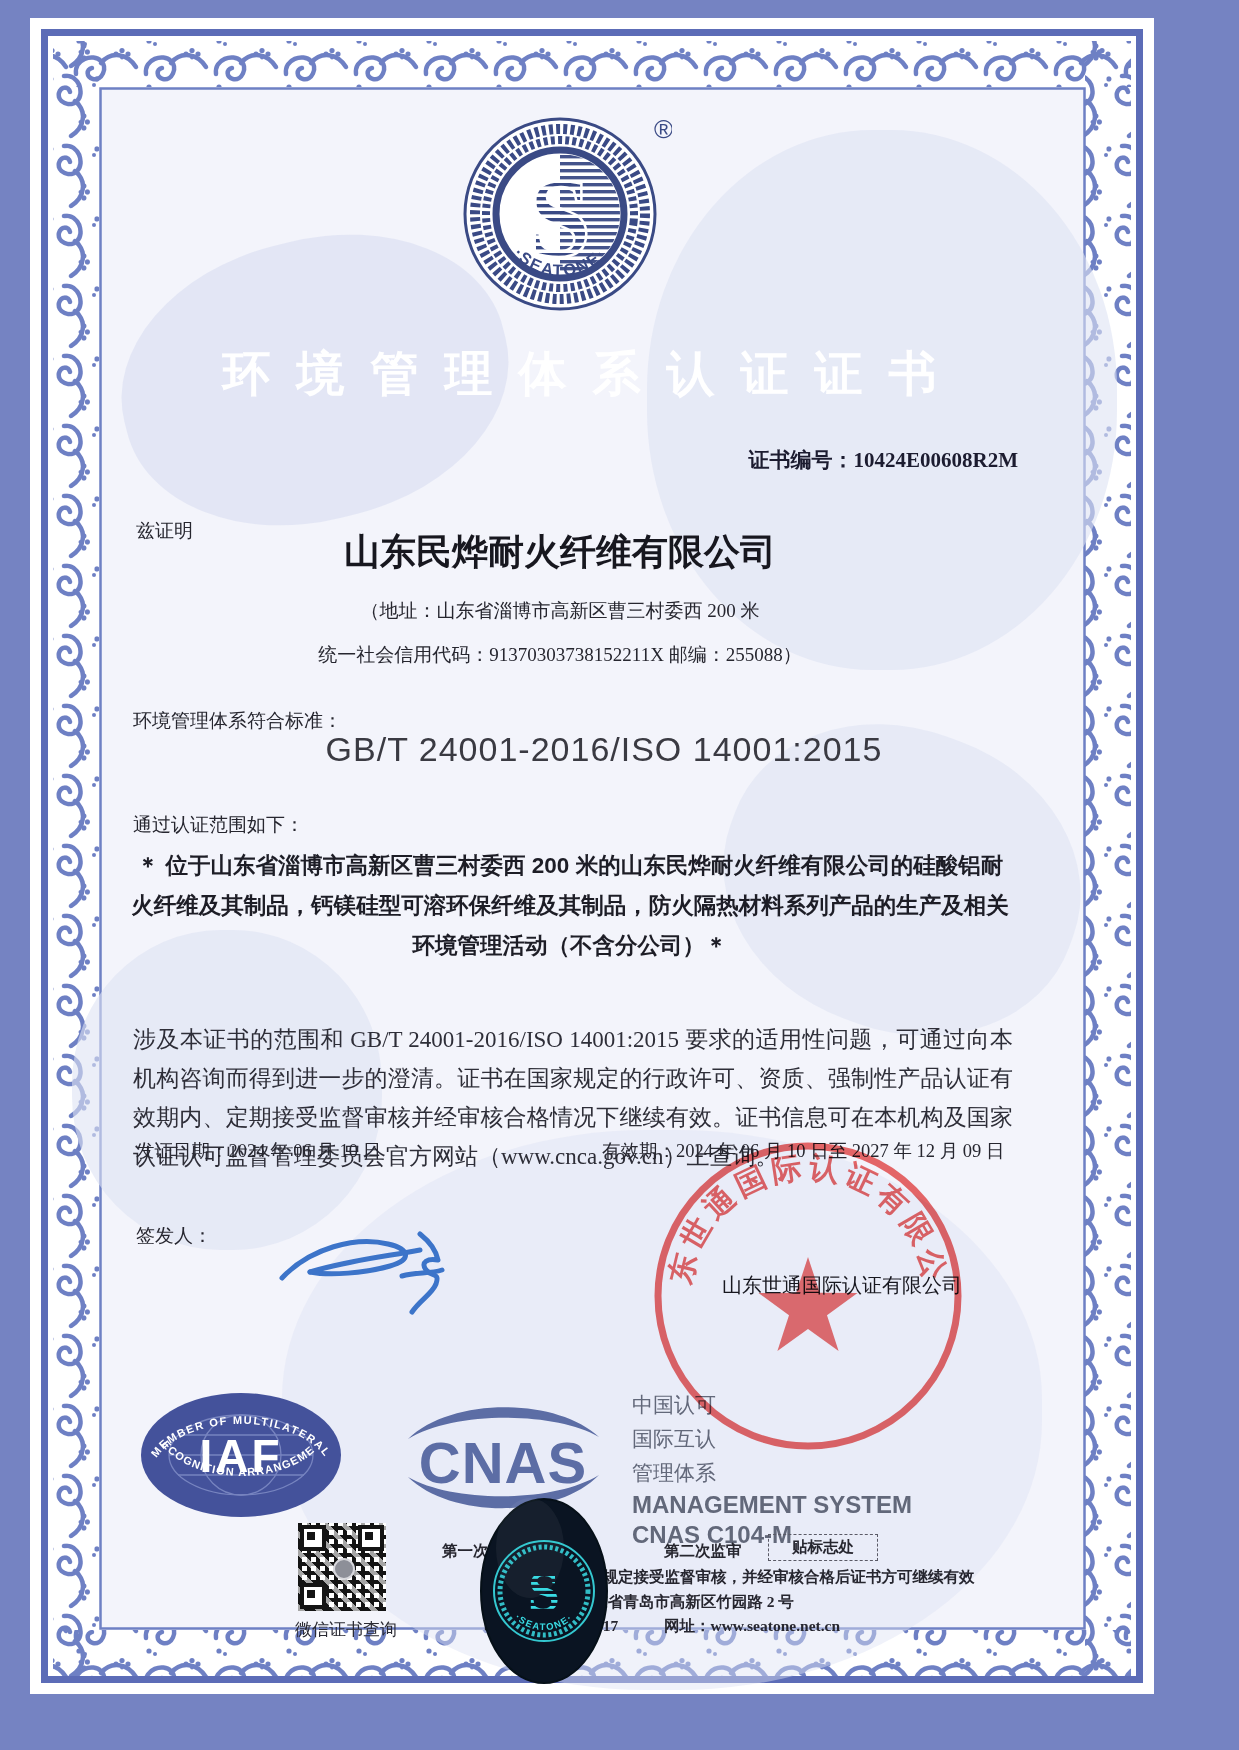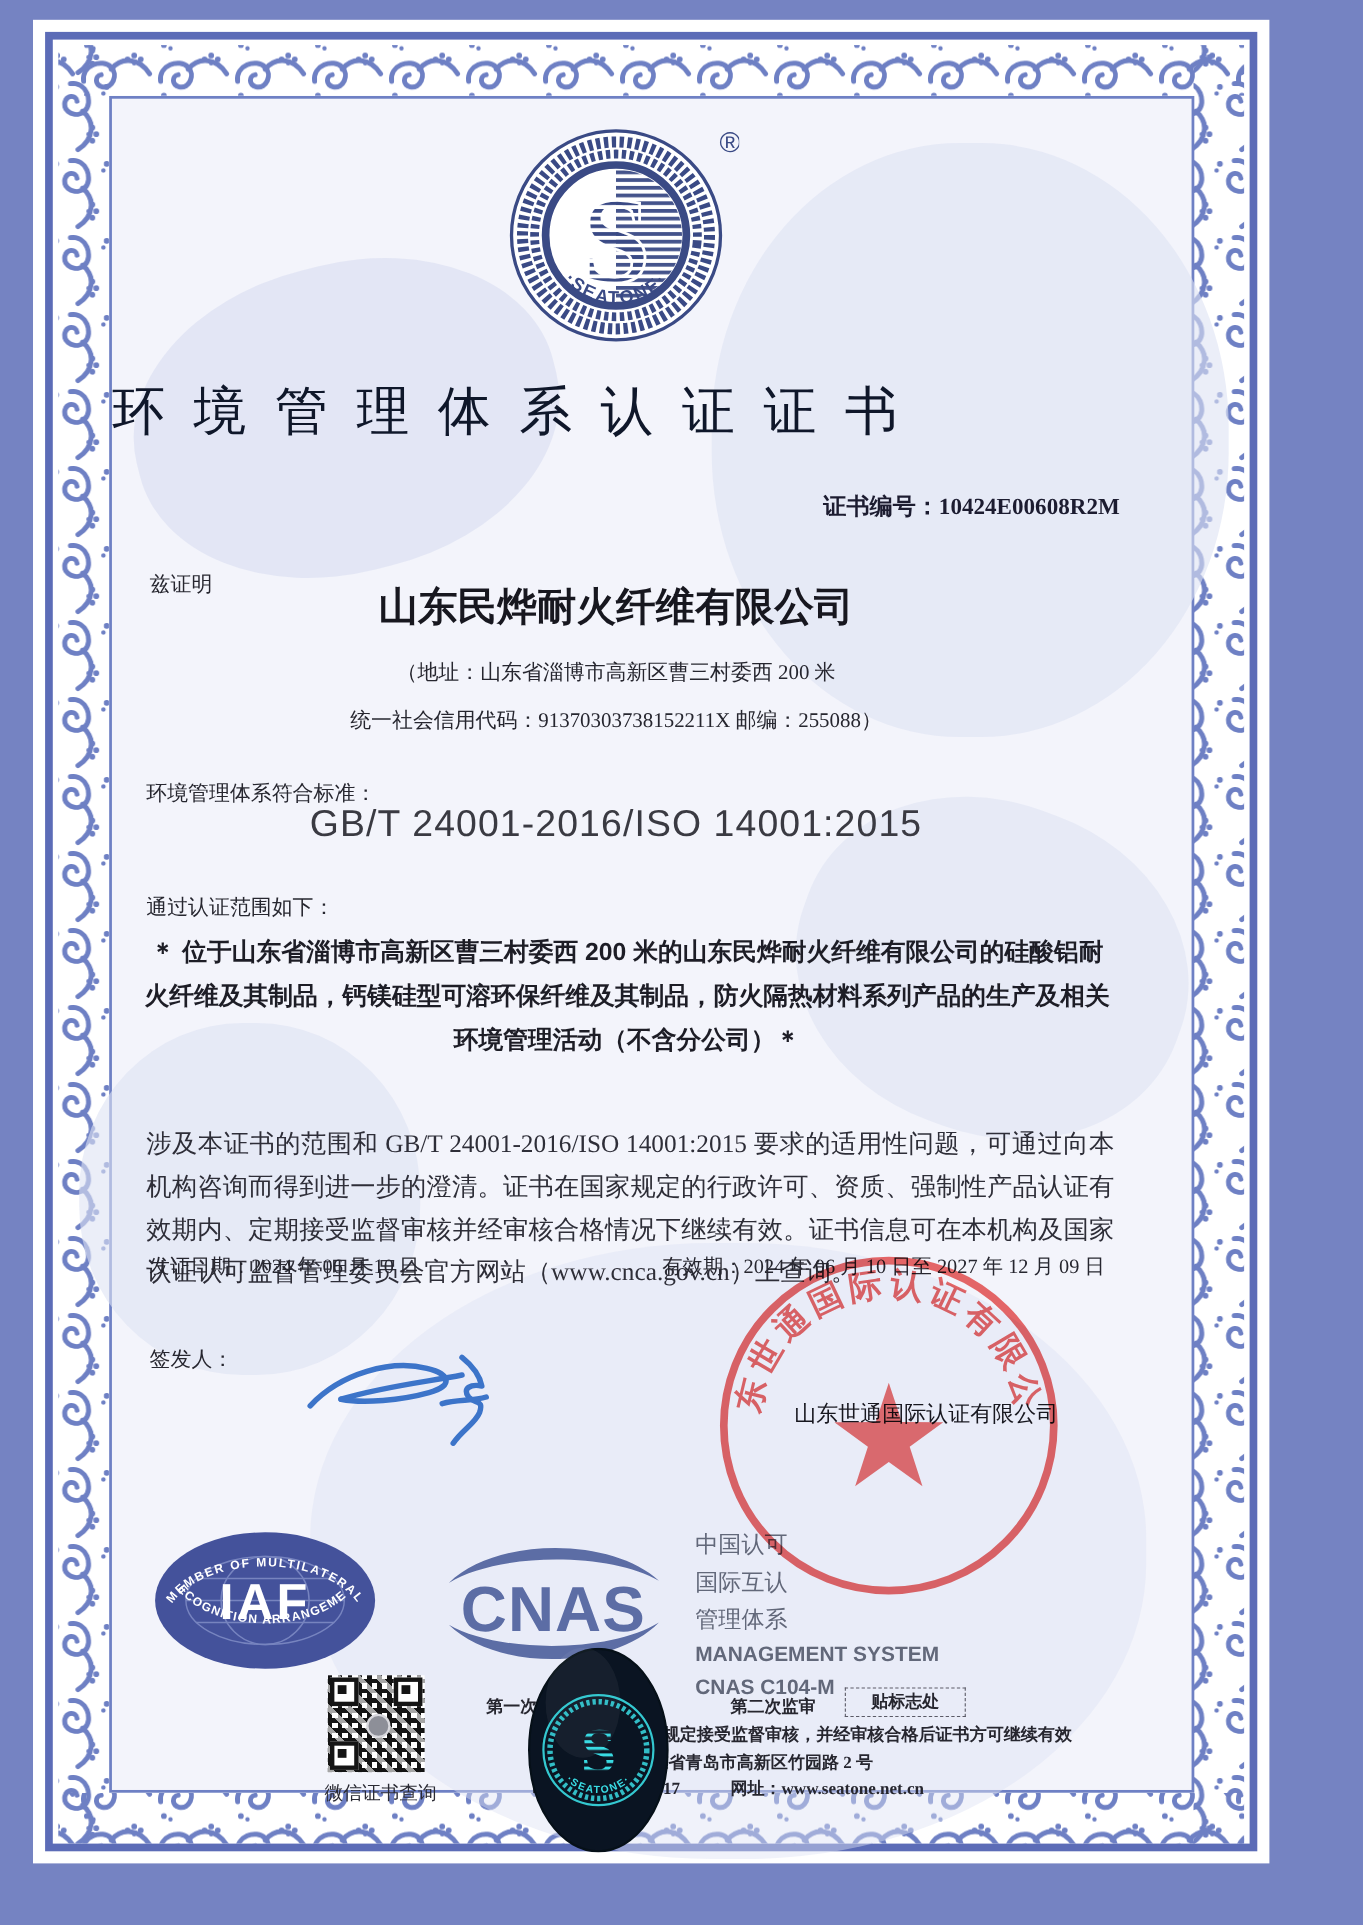--- a/index.html
+++ b/index.html
@@ -2,32 +2,32 @@
 <html><head>
 <meta charset="utf-8">
 <style>
   html,body{margin:0;padding:0;}
   body{width:1239px;height:1750px;position:relative;font-family:"Liberation Serif","DejaVu Serif",serif;color:#26262f;overflow:hidden;background:#7583c2;}
   #border-svg{position:absolute;left:0;top:0;z-index:0;}
   #content{position:absolute;left:102px;top:90px;width:981px;height:1537px;z-index:1;}
   .wm{position:absolute;background:#dde2f3;border-radius:48%;z-index:0;}
   .txt{position:absolute;z-index:2;}
   .center{text-align:center;}
-  .title{font-size:48px;font-weight:400;letter-spacing:26px;color:#0f172a;width:100%;}
+  .title{font-size:48px;font-weight:700;letter-spacing:26px;color:#ffffff;width:100%;text-align:center;}
   .certno{font-size:21px;font-weight:bold;color:#1c1c30;width:916px;text-align:right;}
   .company{font-size:36px;font-weight:bold;color:#17171f;width:916px;text-align:center;font-family:Liberation Serif, serif;}
   .addr{font-size:19px;width:916px;text-align:center;color:#26262f;}
   .label{font-size:19px;color:#26262f;margin-top:20px;}
   .standard{font-size:34px;color:#3a3a42;width:916px;text-align:center;font-family:"Liberation Sans","DejaVu Sans",sans-serif;letter-spacing:1px;}
   .scope{font-size:22.5px;font-weight:bold;line-height:40px;text-align:center;color:#1d1d26;font-family:"Liberation Sans","DejaVu Sans",sans-serif;}
   .disclaimer{font-size:23px;line-height:39px;text-align:justify;color:#2e2e38;}
   .dates{font-size:18.5px;color:#26262f;}
   .issuer{font-size:20px;color:#17171f;text-align:center;}
   .cnas-cn{font-size:21px;line-height:34px;color:#62687a;font-family:"Liberation Sans","DejaVu Sans",sans-serif;}
-  .cnas-en{font-size:19px;line-height:30px;font-weight:bold;color:#62687a;font-family:"Liberation Sans","DejaVu Sans",sans-serif;}
+  .cnas-en{font-size:24px;line-height:30px;font-weight:bold;color:#62687a;font-family:"Liberation Sans","DejaVu Sans",sans-serif;}
   .foot{font-size:15.5px;font-weight:bold;color:#26262f;}
   .dashedbox{border:1.5px dashed #5a5a66;padding:2px 23px;}
   .qr{width:88px;height:88px;position:relative;background:
       repeating-linear-gradient(45deg,rgba(255,255,255,.62) 0 5px,rgba(255,255,255,0) 5px 13px),
       repeating-linear-gradient(0deg,#141414 0 4px,rgba(255,255,255,0) 4px 9px),
       repeating-linear-gradient(90deg,#141414 0 4px,#ffffff 4px 9px);}
   .finder{position:absolute;width:18px;height:18px;border:4px solid #141414;background:#fff;}
   .finder::after{content:"";position:absolute;left:3px;top:3px;width:8px;height:8px;background:#141414;}
   .qrlogo{position:absolute;left:35px;top:35px;width:18px;height:18px;border-radius:50%;background:#8d8f98;border:2px solid #d8d8dd;}
   .stamp{mix-blend-mode:multiply;opacity:.92;}
@@ -112,21 +112,21 @@
   </div>
 
   <div class="txt label" style="left:34px;top:408px;">兹证明</div>
 
   <div class="txt company" style="left:0;top:438px;">山东民烨耐火纤维有限公司</div>
 
   <div class="txt addr" style="left:0;top:508px;">（地址：山东省淄博市高新区曹三村委西 200 米</div>
   <div class="txt addr" style="left:0;top:552px;">统一社会信用代码：91370303738152211X 邮编：255088）</div>
 
   <div class="txt label" style="left:31px;top:598px;">环境管理体系符合标准：</div>
-  <div class="txt standard" style="left:0;top:640px;">GB/T 24001-2016/ISO 14001:2015</div>
+  <div class="txt standard" style="left:0;top:640px;padding-left:44px;">GB/T 24001-2016/ISO 14001:2015</div>
 
   <div class="txt label" style="left:31px;top:702px;">通过认证范围如下：</div>
   <div class="txt scope" style="left:28px;top:756px;width:880px;">＊ 位于山东省淄博市高新区曹三村委西 200 米的山东民烨耐火纤维有限公司的硅酸铝耐火纤维及其制品，钙镁硅型可溶环保纤维及其制品，防火隔热材料系列产品的生产及相关环境管理活动（不含分公司）＊</div>
 
   <div class="txt disclaimer" style="left:31px;top:930px;width:880px;">涉及本证书的范围和 GB/T 24001-2016/ISO 14001:2015 要求的适用性问题，可通过向本机构咨询而得到进一步的澄清。证书在国家规定的行政许可、资质、强制性产品认证有效期内、定期接受监督审核并经审核合格情况下继续有效。证书信息可在本机构及国家认证认可监督管理委员会官方网站（www.cnca.gov.cn）上查询。</div>
 
   <div class="txt dates" style="left:34px;top:1048px;">
     <span>发证日期：</span><span>2024 年 06 月 10 日</span>
   </div>
   <div class="txt dates" style="left:500px;top:1048px;">

